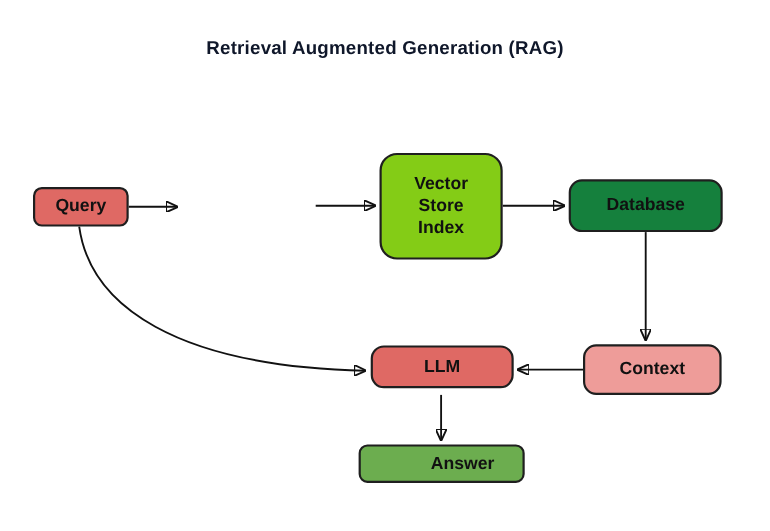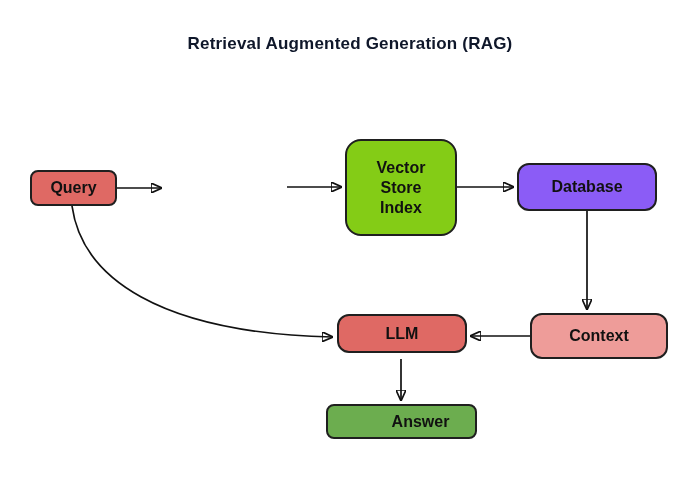--- a/index.html
+++ b/index.html
@@ -17,21 +17,21 @@
     position:absolute; display:flex; align-items:center; justify-content:center;
     border:2px solid #1f1f1f; box-sizing:border-box;
     font-weight:bold; font-size:16px; color:#111;
     text-align:center; white-space:pre-line; line-height:1.25;
   }
   .n-query    { left:30px;  top:170px; width:87px;  height:36px; border-radius:8px; }
   .n-embed    { left:165px; top:137px; width:122px; height:100px; border-radius:16px; }
   .n-vector   { left:345px; top:139px; width:112px; height:97px;  border-radius:16px; }
   .n-database { left:517px; top:163px; width:140px; height:48px;  border-radius:12px; }
   .n-llm      { left:337px; top:314px; width:130px; height:39px;  border-radius:12px; }
-  .n-context  { left:530px; top:313px; width:138px; height:46px;  border-radius:12px; }
+  .n-context  { left:530px; top:313px; width:126px; height:46px;  border-radius:12px; }
   .n-answer   { left:326px; top:404px; width:151px; height:35px;  border-radius:8px; }
   svg.edges { position:absolute; left:0; top:0; pointer-events:none; }
   svg.edges path { stroke:#111; stroke-width:1.7; fill:none; }
 </style>
 </head>
 <body>
 
 <div class="canvas">
 
   <div class="title" style="color: #0f172a;">Retrieval Augmented Generation (RAG)</div>
@@ -55,21 +55,21 @@
     <span>Query</span>
   </div>
 
 
   <div class="node n-vector" style="background-color: #84cc16;">
     <span>Vector
 Store
 Index</span>
   </div>
 
-  <div class="node n-database" style="background-color: #8b5cf6;">
+  <div class="node n-database" style="background-color: #15803d;">
     <span>Database</span>
   </div>
 
   <div class="node n-llm" style="background-color: rgb(223, 105, 100);">
     <span>LLM</span>
   </div>
 
   <div class="node n-context" style="background-color: rgb(238, 156, 153);">
     <span>Context</span>
   </div>

